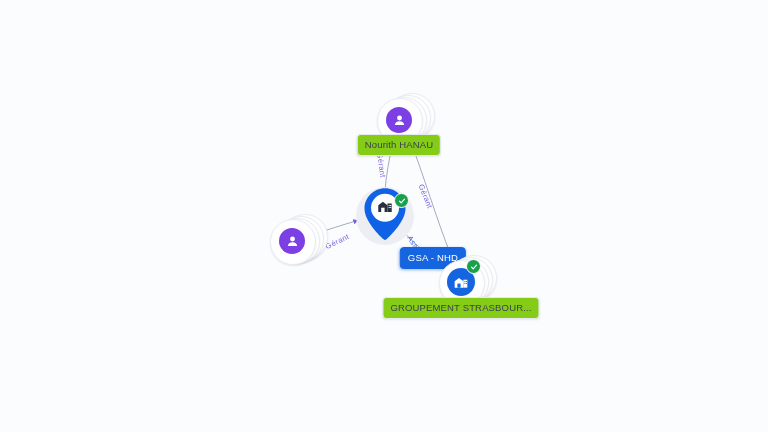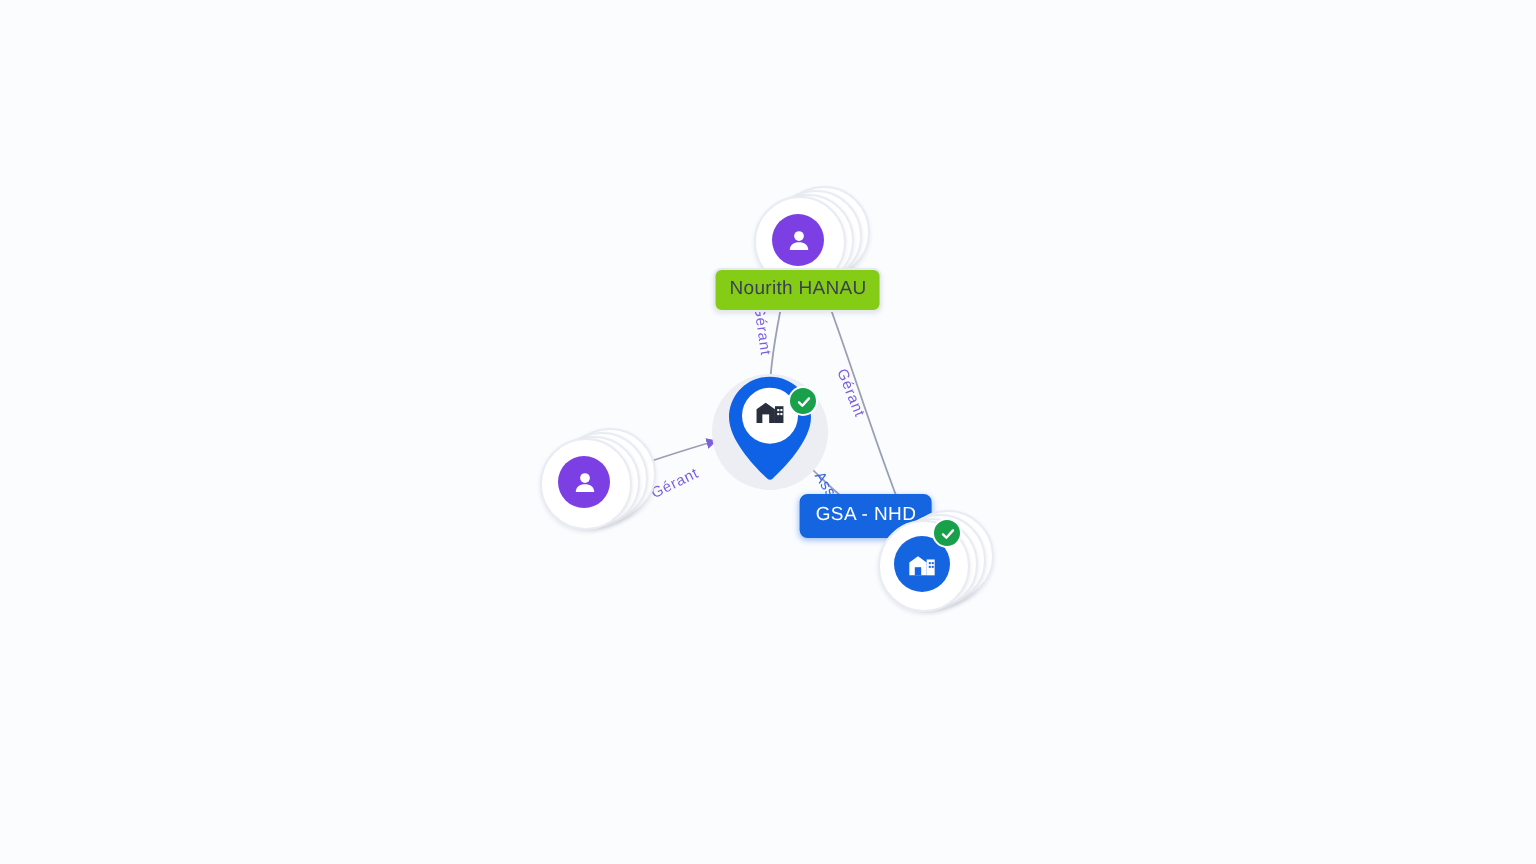--- a/index.html
+++ b/index.html
@@ -245,14 +245,15 @@
         <rect x="19.3" y="13.4" width="1.5" height="1.5" fill="#1565e0"></rect>
         <rect x="6.6" y="14.4" width="4.8" height="6.1" fill="#1565e0"></rect>
       </svg>
     </div>
     <div class="badge-check" style="left:27px; top:-1px;">
       <svg width="8" height="8" viewBox="0 0 24 24" aria-hidden="true">
         <path d="M4.5 12.6l5 5 10-11" fill="none" stroke="#ffffff" stroke-width="3.6" stroke-linecap="round" stroke-linejoin="round"></path>
       </svg>
     </div>
   </div>
+  <div class="name-label plain" style="left:461px; top:297px;">GROUPEMENT STRASBOUR...</div>
 
 </div>
 
 </body></html>

